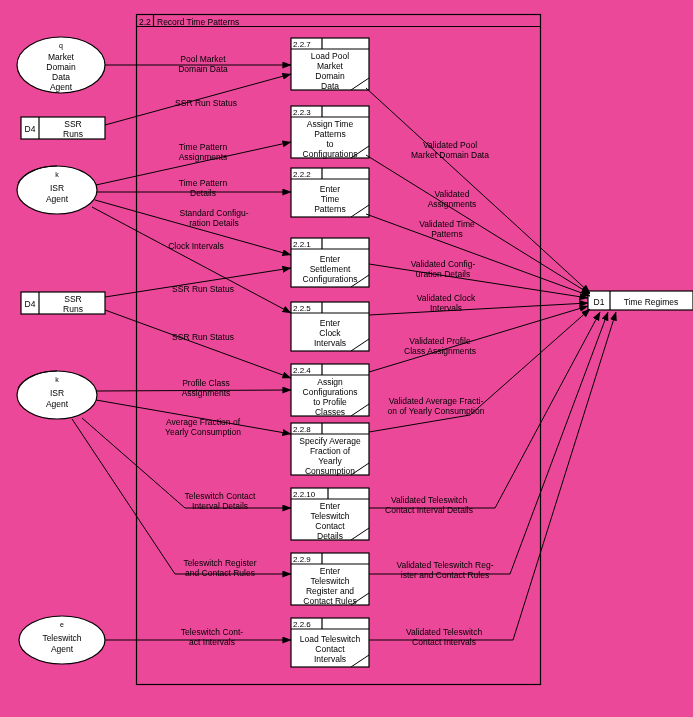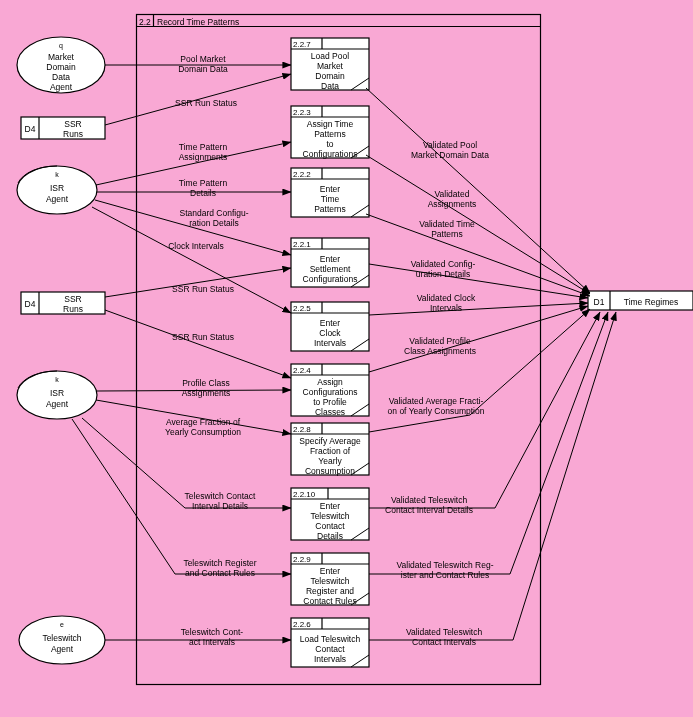--- a/index.html
+++ b/index.html
@@ -4,21 +4,21 @@
 <style>
   html, body {
     margin: 0;
     padding: 0;
     background: #ffffff;
   }
   #diagram-root {
     position: relative;
     width: 693px;
     height: 717px;
-    background: #f9a8d4;
+    background: #ec4899;
     font-family: "Liberation Sans", sans-serif;
   }
   svg#dfd {
     display: block;
     width: 693px;
     height: 717px;
   }
   .edge {
     fill: none;
     stroke: #000000;

